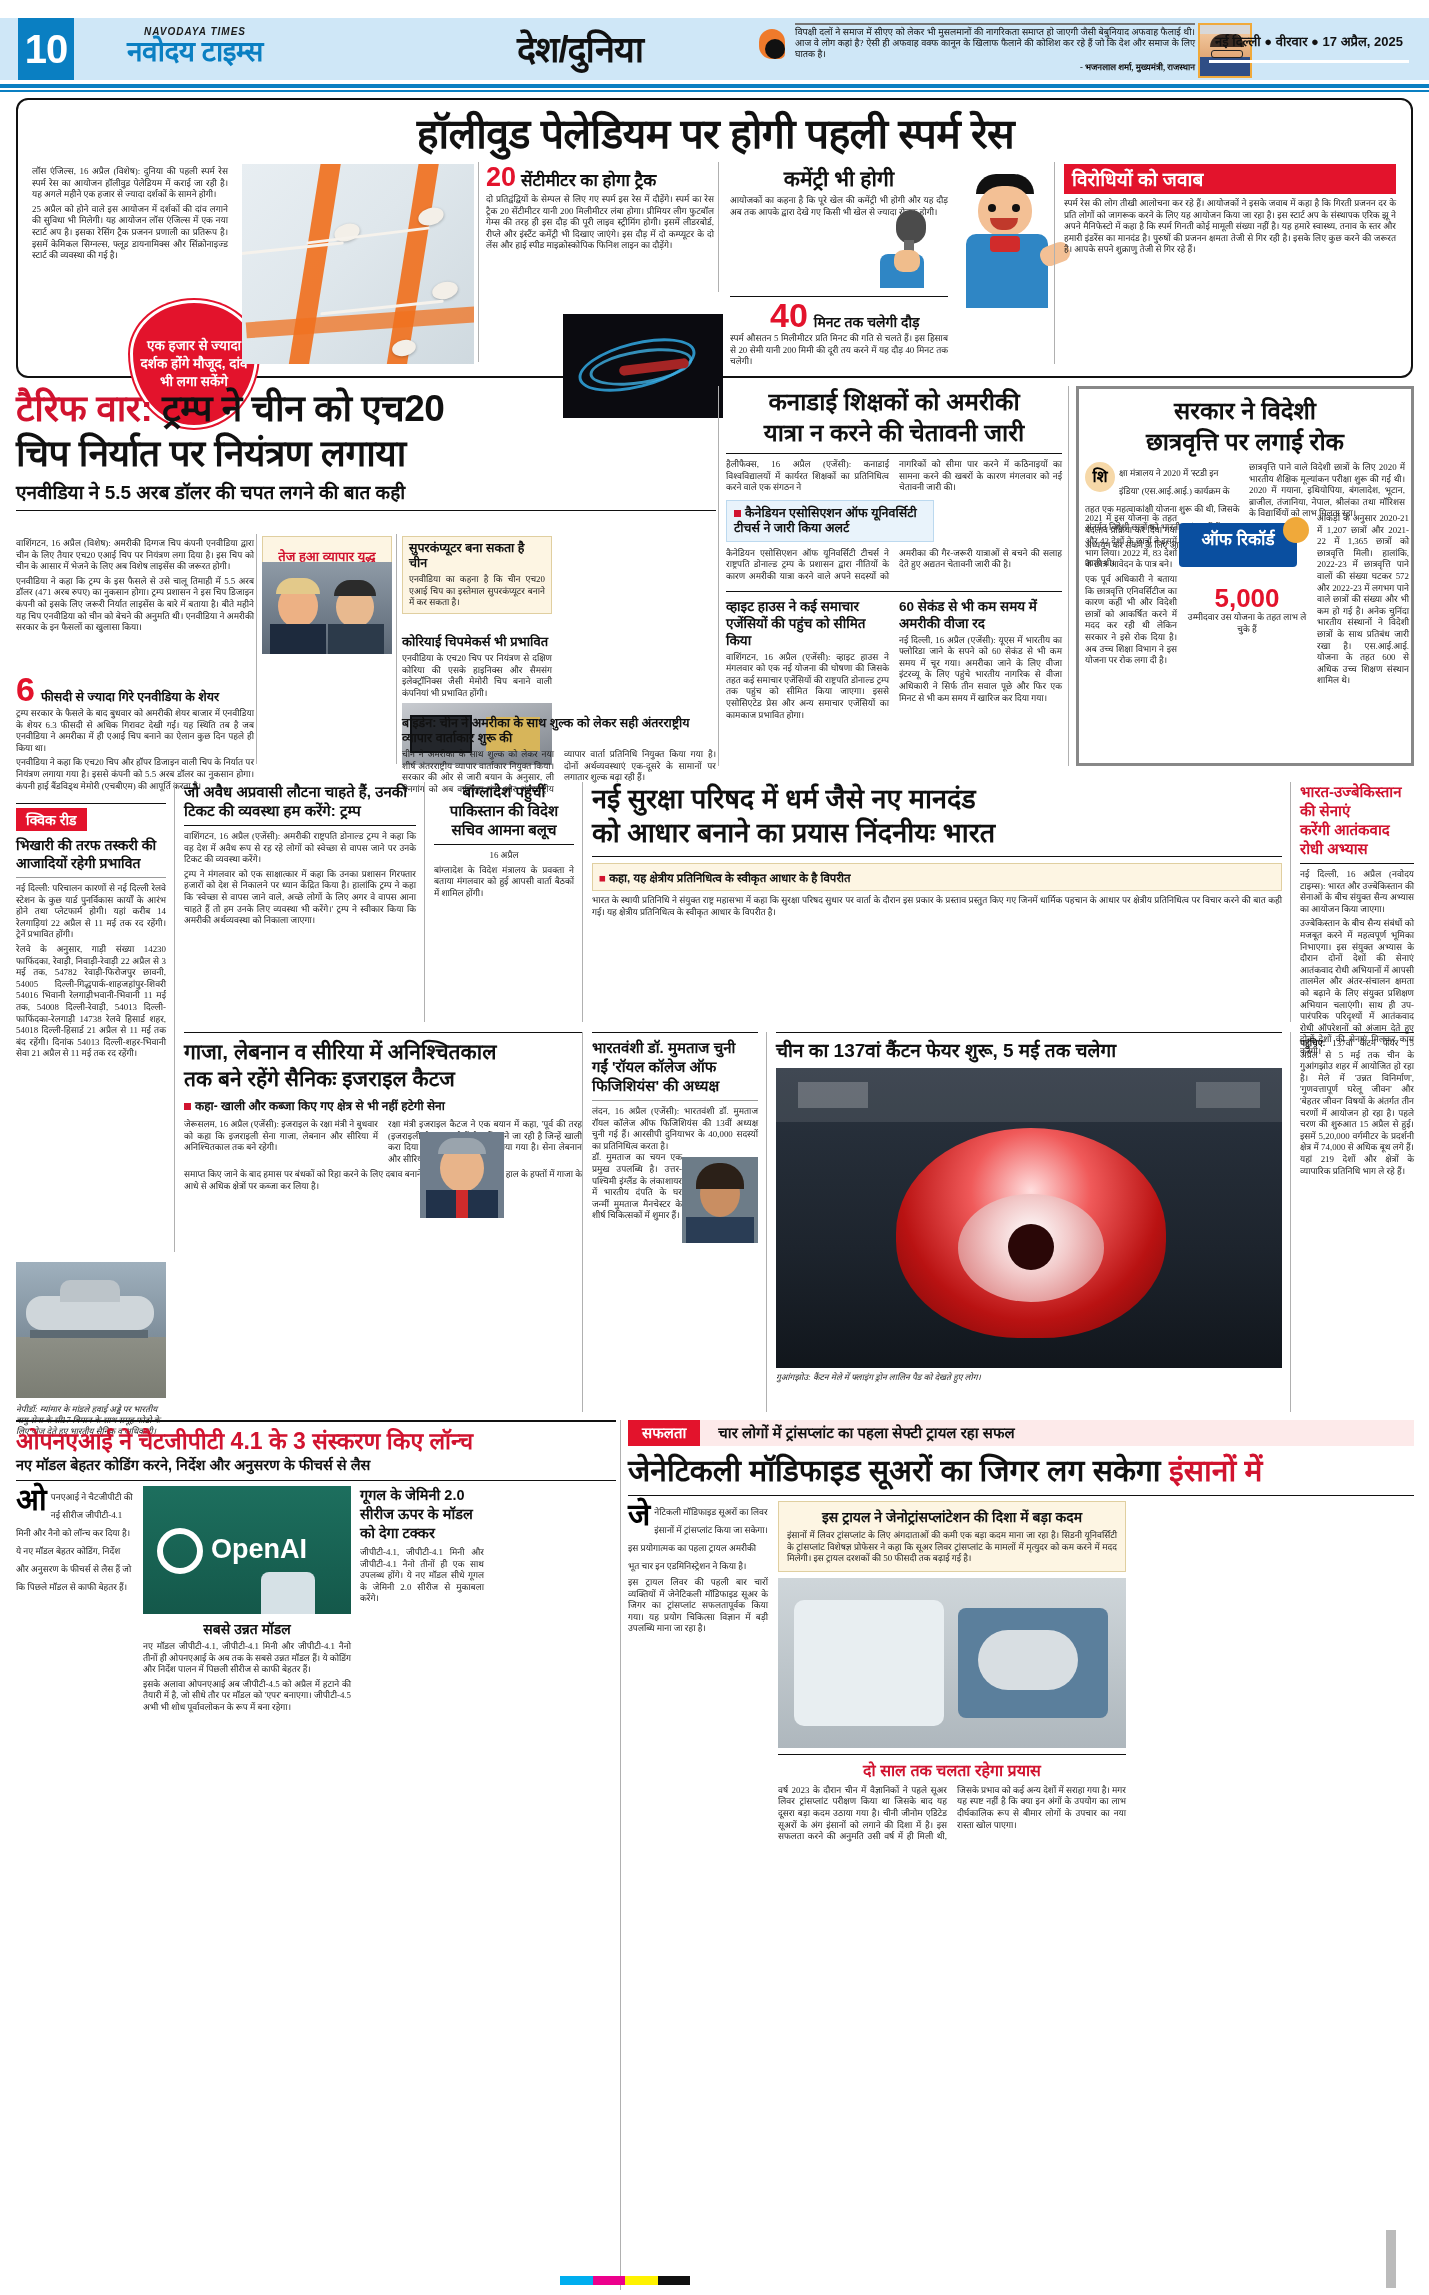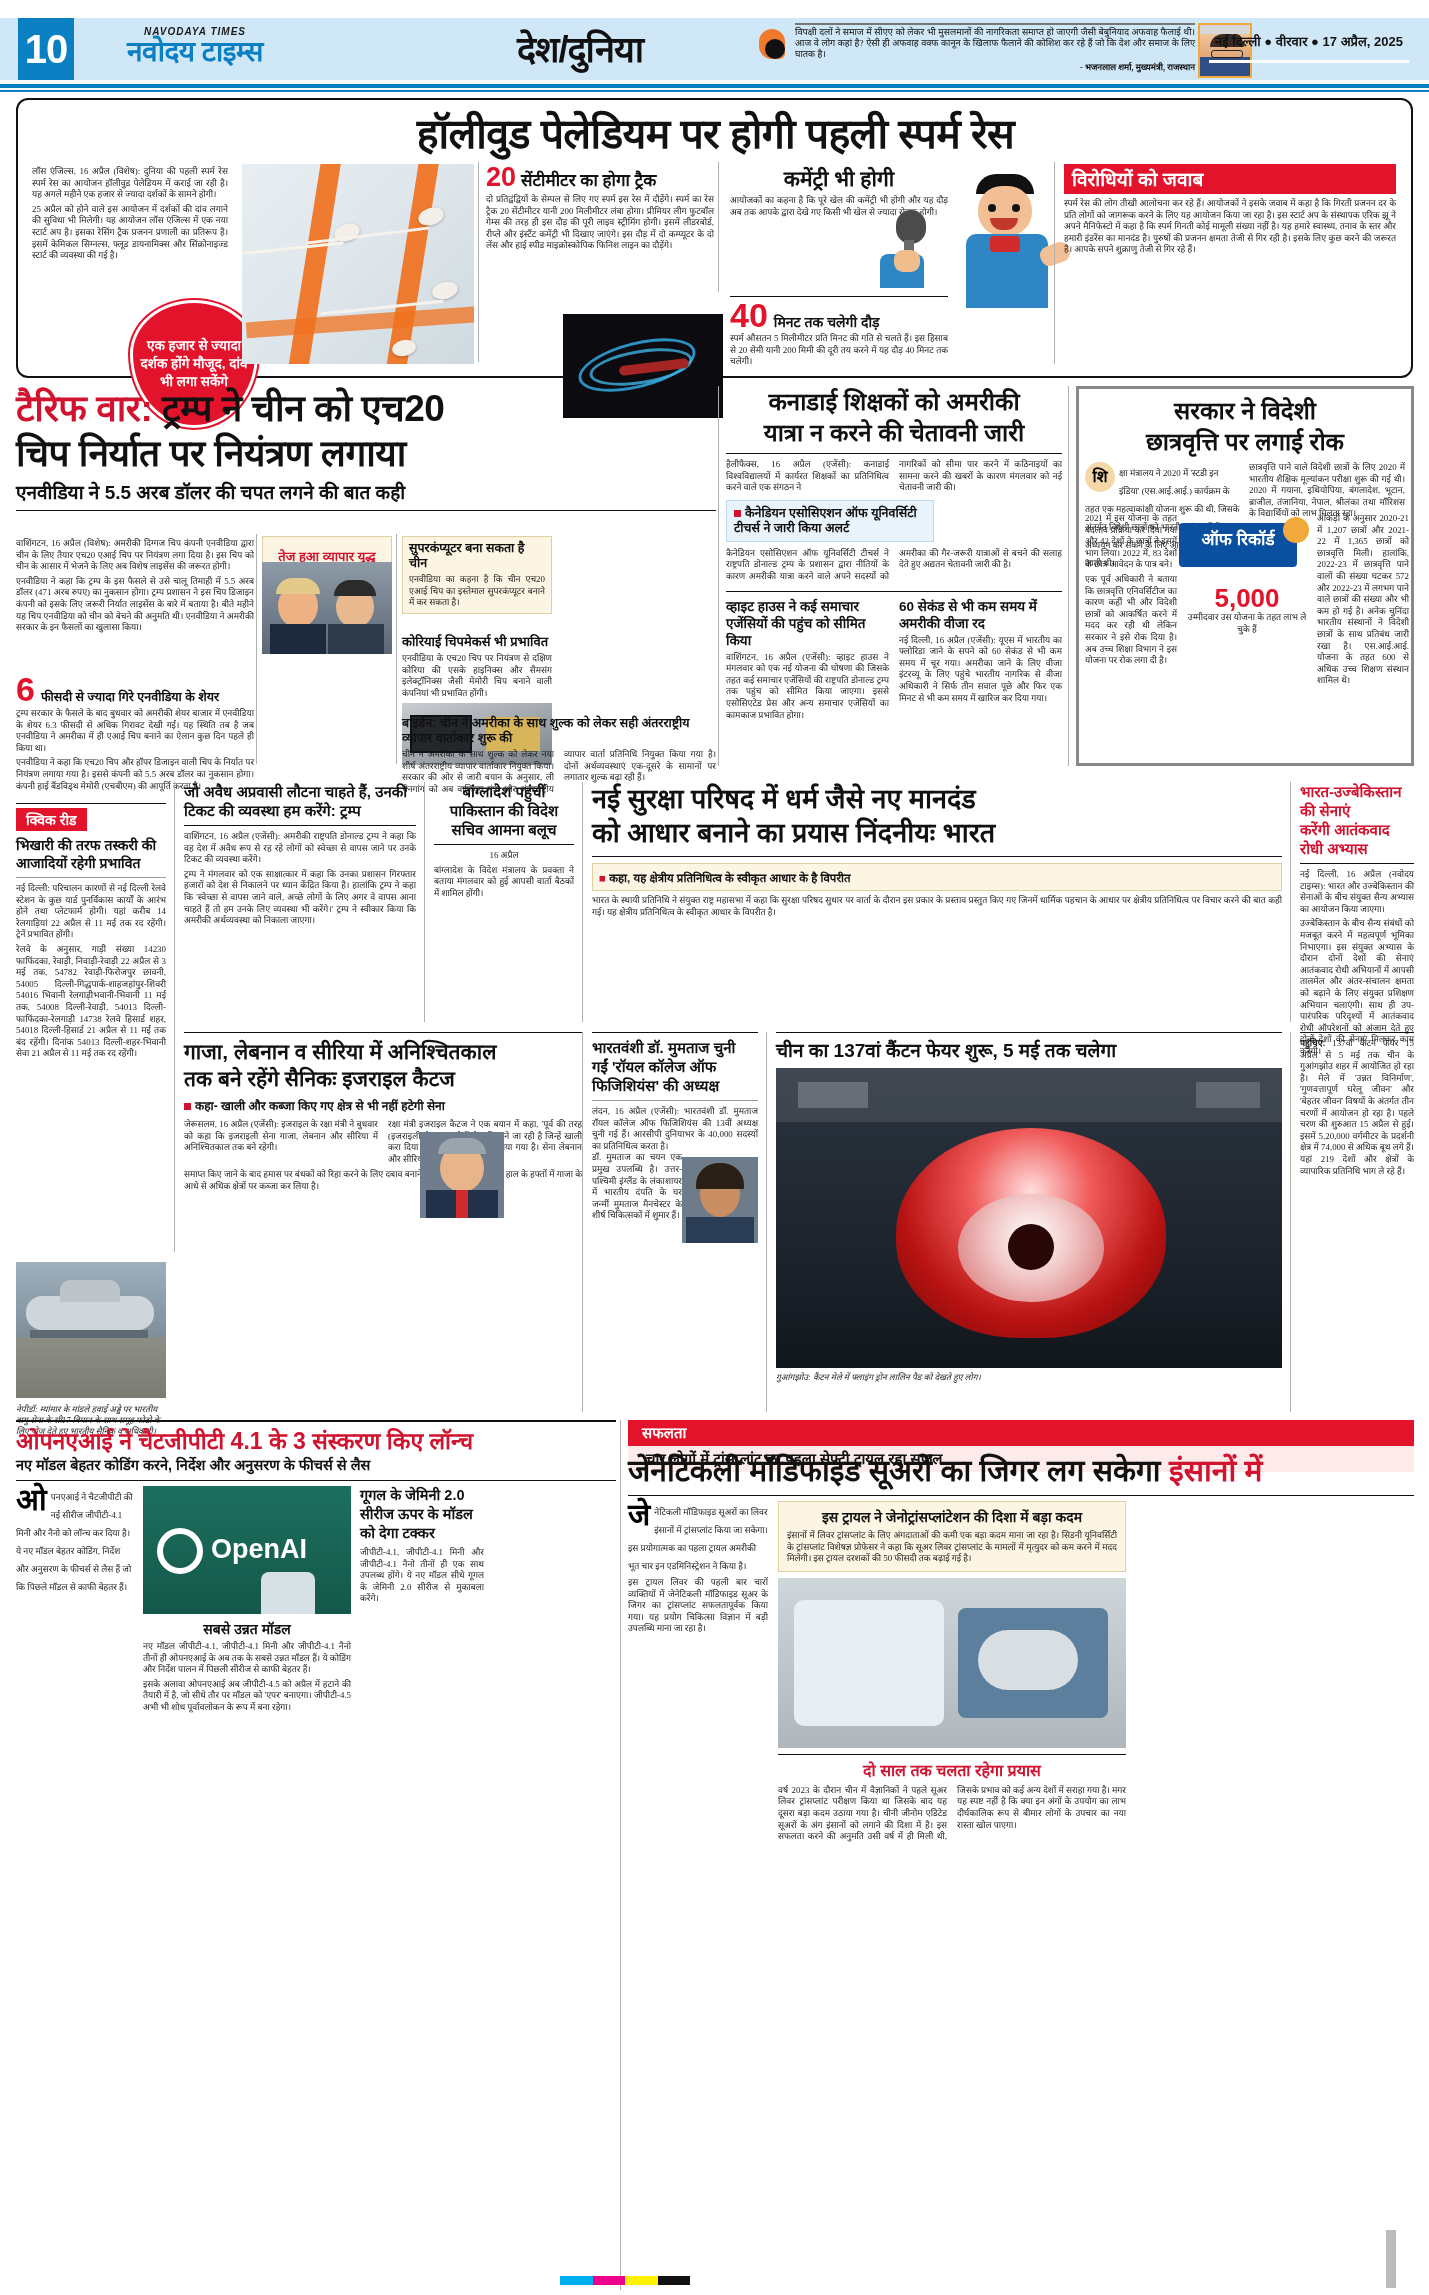--- a/index.html
+++ b/index.html
@@ -218,21 +218,21 @@
     <div style="position:absolute;left:856px;top:110px;width:74px;height:82px;">
       <div style="position:absolute;left:22px;top:0;width:30px;height:34px;border-radius:15px;background:#4b4b4b;"></div>
       <div style="position:absolute;left:30px;top:30px;width:10px;height:20px;background:#6a6a6a;"></div>
       <div style="position:absolute;left:6px;top:44px;width:44px;height:34px;background:#2f86c5;border-radius:8px 8px 0 0;"></div>
       <div style="position:absolute;left:20px;top:40px;width:26px;height:22px;background:#f0bd8c;border-radius:9px;"></div>
     </div>
 
     <div class="box" style="left:712px; top:196px; width:218px;">
       <div class="rule-h" style="width:100%;margin-bottom:5px;"></div>
       <div style="display:flex;align-items:baseline;gap:6px;">
-        <span class="num-red" style="font-size:34px;">40</span>
+        <span class="num-red" style="font-size:34px;margin-left:40px;">40</span>
         <span class="hl" style="font-size:14px;line-height:16px;">मिनट तक चलेगी दौड़</span>
       </div>
       <div class="body-s" style="margin-top:3px;">स्पर्म औसतन 5 मिलीमीटर प्रति मिनट की गति से चलते हैं। इस हिसाब से 20 सेमी यानी 200 मिमी की दूरी तय करने में यह दौड़ 40 मिनट तक चलेगी।</div>
     </div>
 
     <div style="position:absolute;left:942px;top:70px;width:100px;height:140px;">
       <div style="position:absolute;left:16px;top:4px;width:58px;height:20px;background:#111;border-radius:26px 26px 0 0;"></div>
       <div style="position:absolute;left:18px;top:16px;width:54px;height:50px;background:#f3c095;border-radius:24px;"></div>
       <div style="position:absolute;left:28px;top:34px;width:8px;height:8px;background:#111;border-radius:50%;"></div>
       <div style="position:absolute;left:52px;top:34px;width:8px;height:8px;background:#111;border-radius:50%;"></div>
@@ -512,21 +512,21 @@
       </div>
       <div style="width:124px;">
         <div class="hl" style="font-size:14.5px;line-height:19px;">गूगल के जेमिनी 2.0 सीरीज ऊपर के मॉडल को देगा टक्कर</div>
         <div class="body-s" style="margin-top:4px;">जीपीटी-4.1, जीपीटी-4.1 मिनी और जीपीटी-4.1 नैनो तीनों ही एक साथ उपलब्ध होंगे। ये नए मॉडल सीधे गूगल के जेमिनी 2.0 सीरीज से मुकाबला करेंगे।</div>
       </div>
     </div>
   </div>
 
   <div class="box" style="left:628px; top:1420px; width:786px; height:870px;">
 
-    <div style="display:flex;align-items:stretch;height:26px;flex-direction:column;">
+    <div style="display:flex;align-items:stretch;height:26px;">
       <div style="background:#e3132c;color:#fff;font-family:'Liberation Sans',sans-serif;font-weight:700;font-size:15px;
                   padding:0 14px;line-height:26px;">सफलता</div>
       <div style="flex:1;background:#fdeaea;color:#111;font-family:'Liberation Sans',sans-serif;font-weight:700;font-size:15px;
                   line-height:26px;padding-left:18px;">चार लोगों में ट्रांसप्लांट का पहला सेफ्टी ट्रायल रहा सफल</div>
     </div>
 
     <div class="hl" style="font-size:30px;line-height:38px;margin-top:6px;">
       <span>जेनेटिकली मॉडिफाइड सूअरों का जिगर लग सकेगा</span>
       <span class="red">इंसानों में</span>
     </div>

